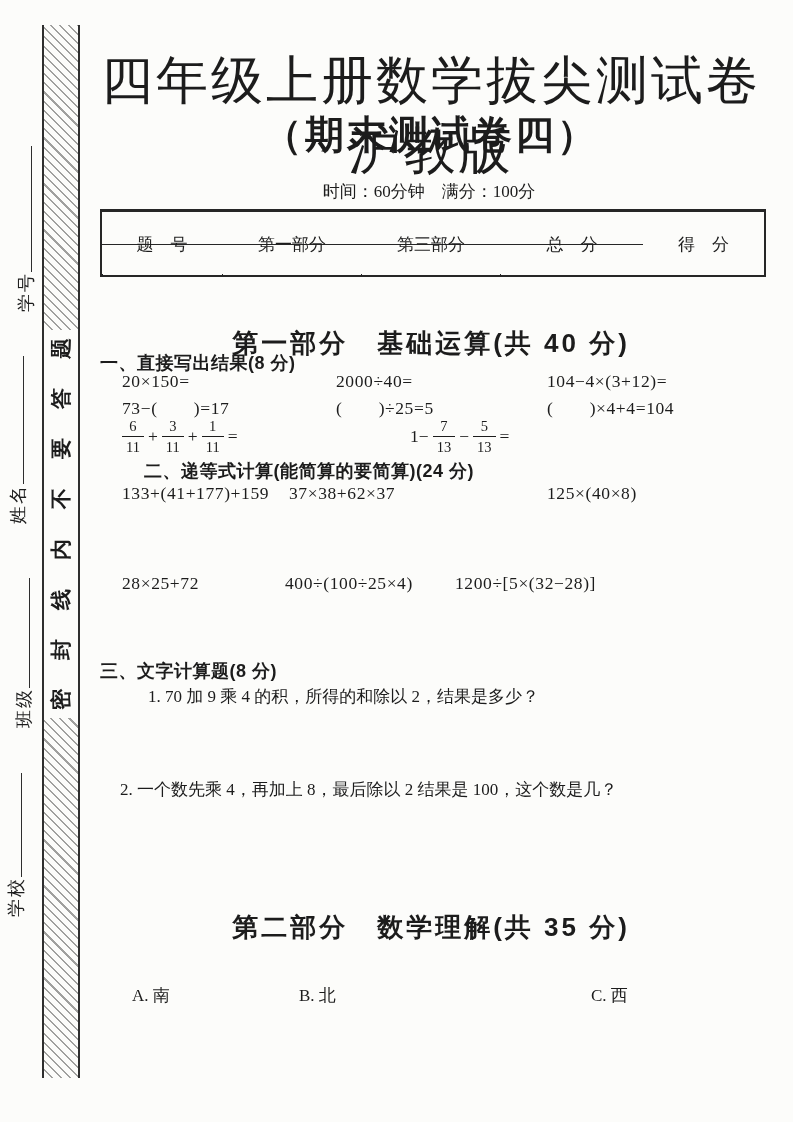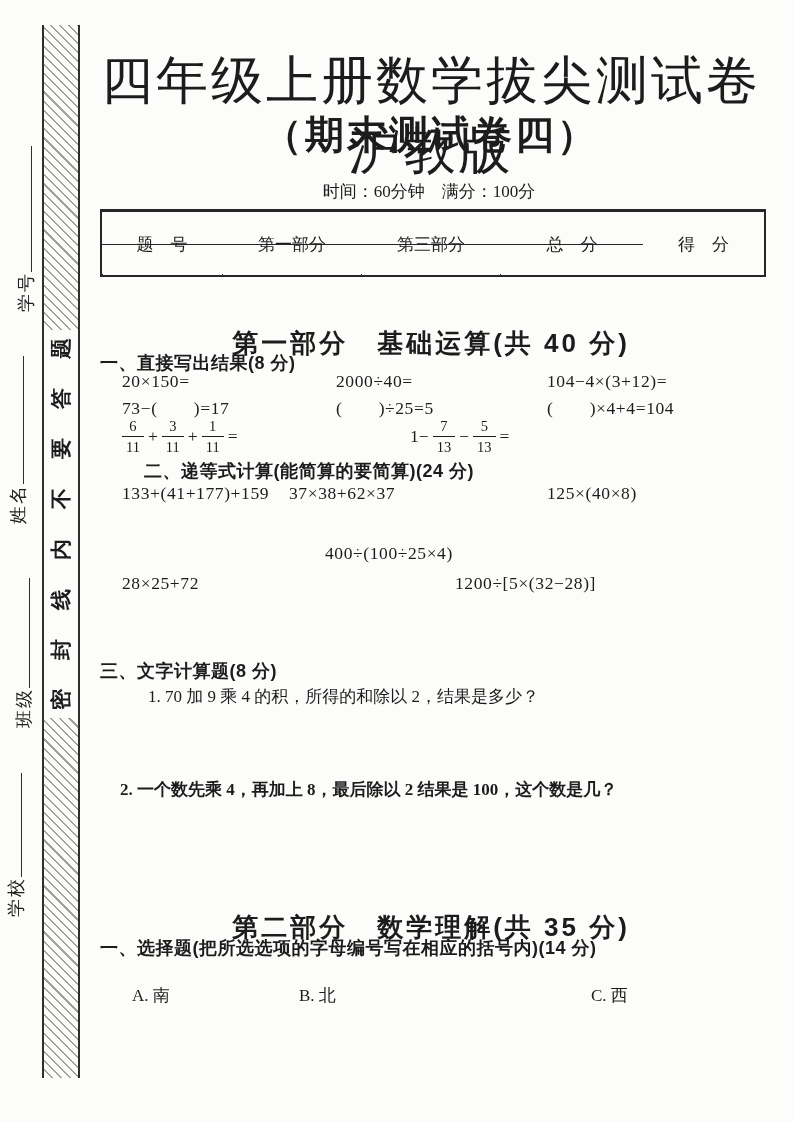--- a/index.html
+++ b/index.html
@@ -165,26 +165,25 @@
     <span class="frac-op">=</span>
   </div>
 
   <div class="sec-title" style="left:100px;top:459px;margin-left:44px;">二、递等式计算(能简算的要简算)(24 分)</div>
 
   <span class="expr" style="left:122px;top:483px;">133+(41+177)+159</span>
   <span class="expr" style="left:289px;top:483px;">37×38+62×37</span>
   <span class="expr" style="left:547px;top:483px;">125×(40×8)</span>
 
   <span class="expr" style="left:122px;top:573px;">28×25+72</span>
-  <span class="expr" style="left:285px;top:543px;margin-left:40px;">400÷(100÷25×4)</span>
+  <span class="expr" style="left:285px;top:573px;">400÷(100÷25×4)</span>
   <span class="expr" style="left:455px;top:573px;">1200÷[5×(32−28)]</span>
 
   <div class="sec-title" style="left:100px;top:659px;">三、文字计算题(8 分)</div>
   <div class="q-text" style="left:104px;top:685px;margin-left:44px;">1. 70 加 9 乘 4 的积，所得的和除以 2，结果是多少？</div>
-  <div class="q-text" style="left:120px;top:778px;font-weight:bold;">2. 一个数先乘 4，再加上 8，最后除以 2 结果是 100，这个数是几？</div>
+  <div class="q-text" style="left:120px;top:778px;">2. 一个数先乘 4，再加上 8，最后除以 2 结果是 100，这个数是几？</div>
 
   <div class="part-heading" style="top:878px;">第二部分　数学理解(共 35 分)</div>
-  <div class="sec-title" style="left:100px;top:936px;">一、选择题(把所选选项的字母编号写在相应的括号内)(14 分)</div>
   <span class="q-text" style="left:132px;top:984px;">A. 南</span>
   <span class="q-text" style="left:299px;top:984px;">B. 北</span>
   <span class="q-text" style="left:591px;top:984px;">C. 西</span>
 
 </div>
 
 </body></html>

